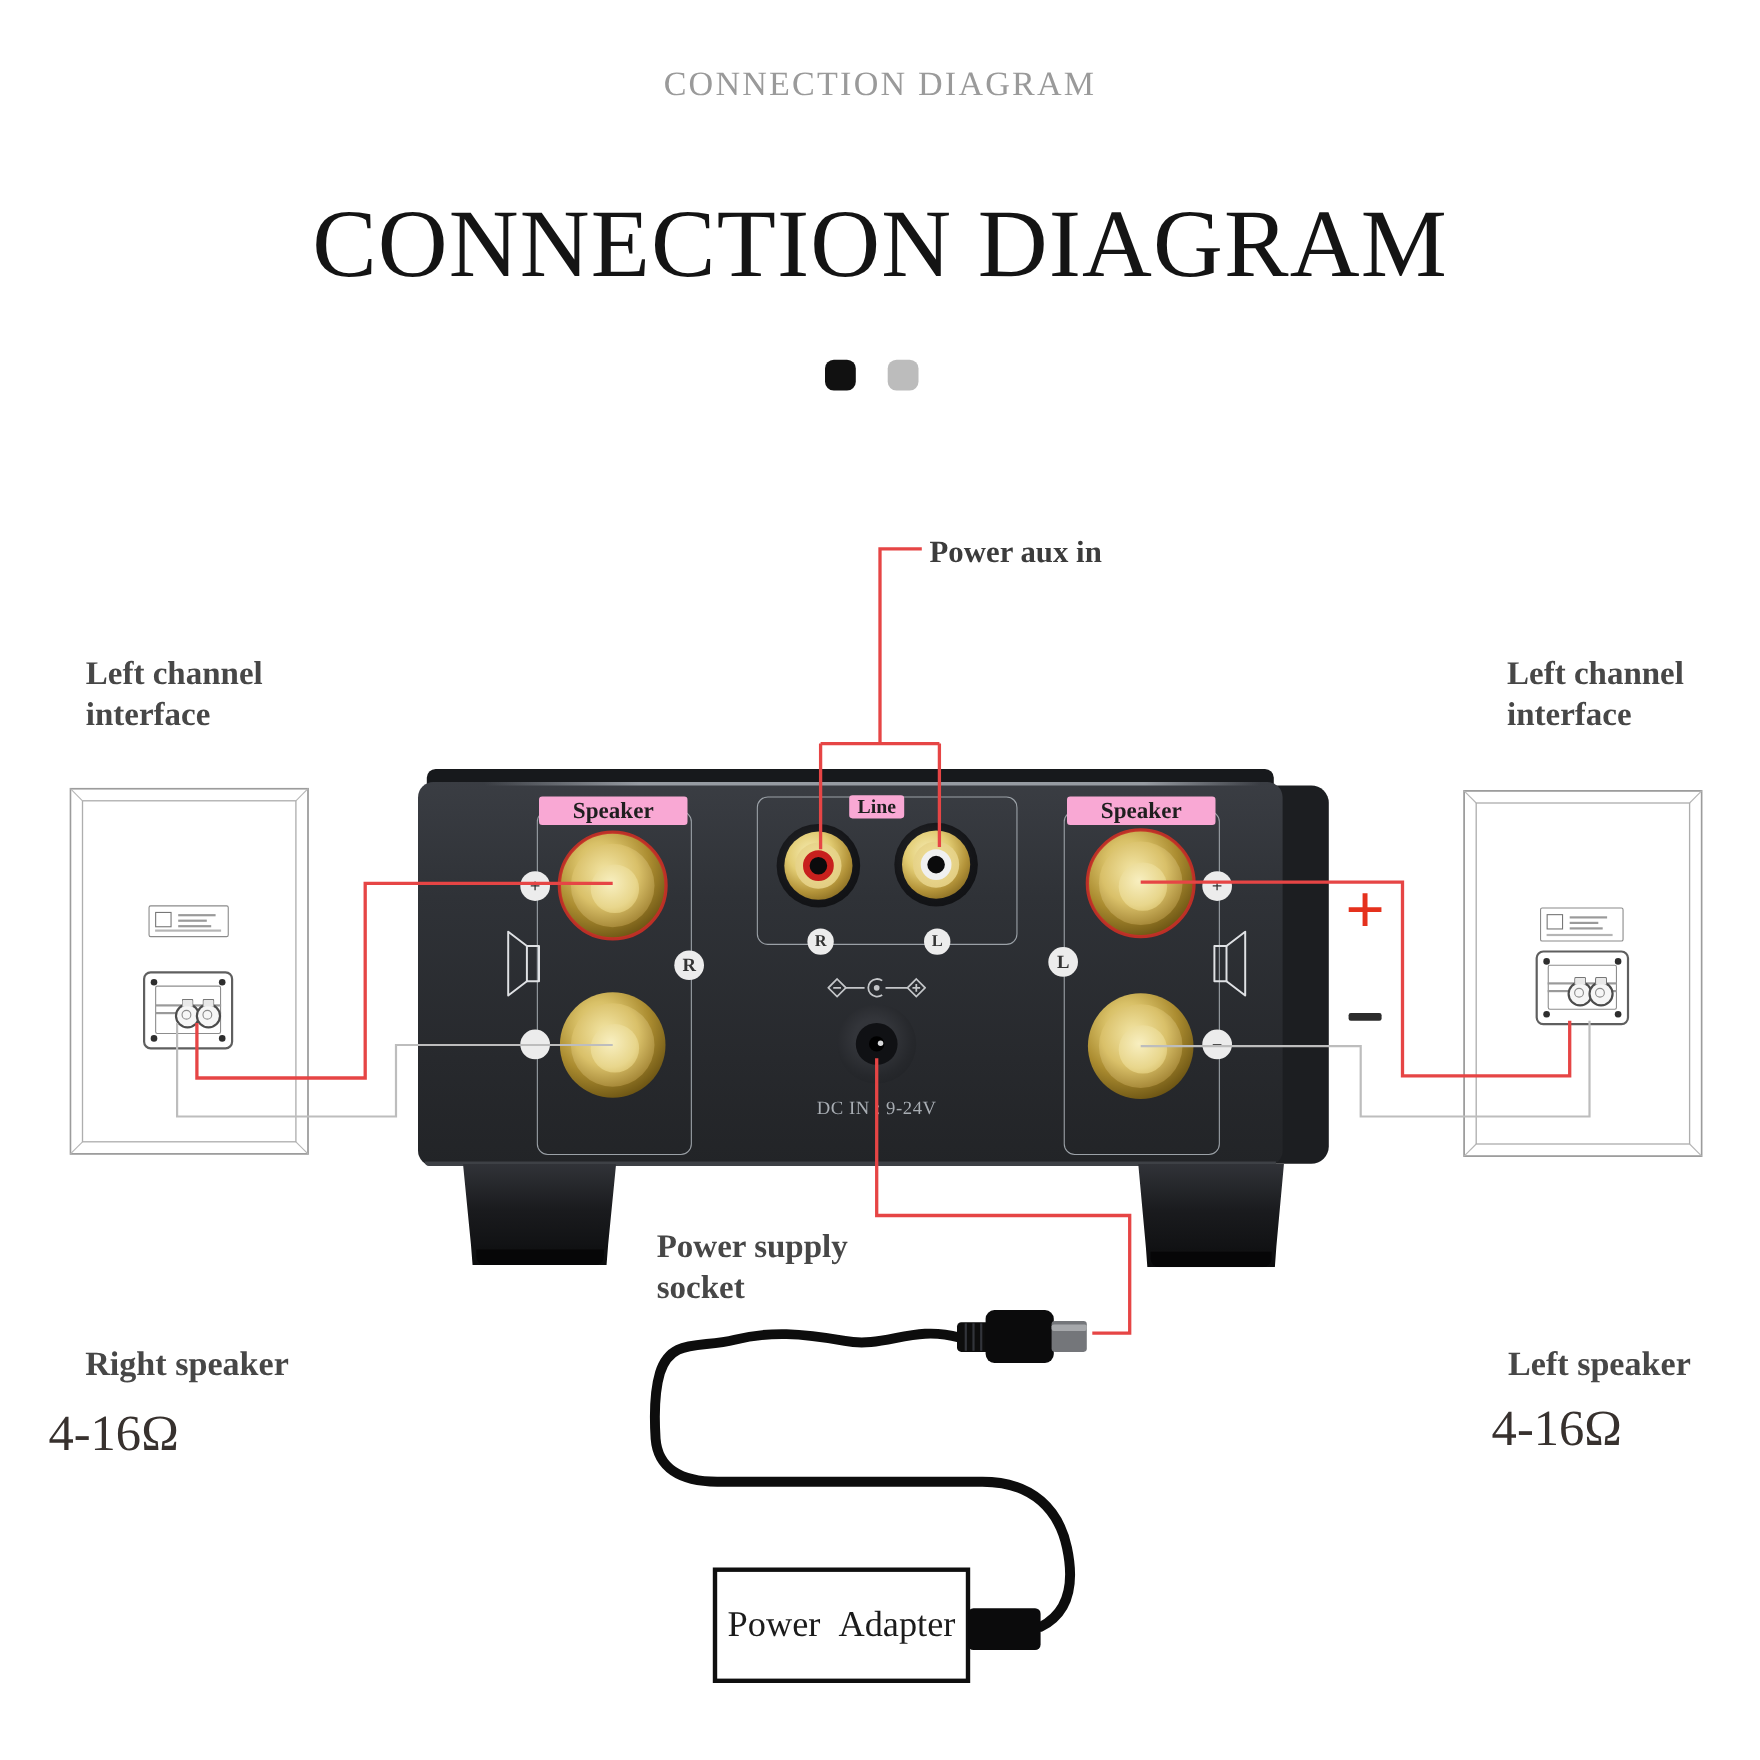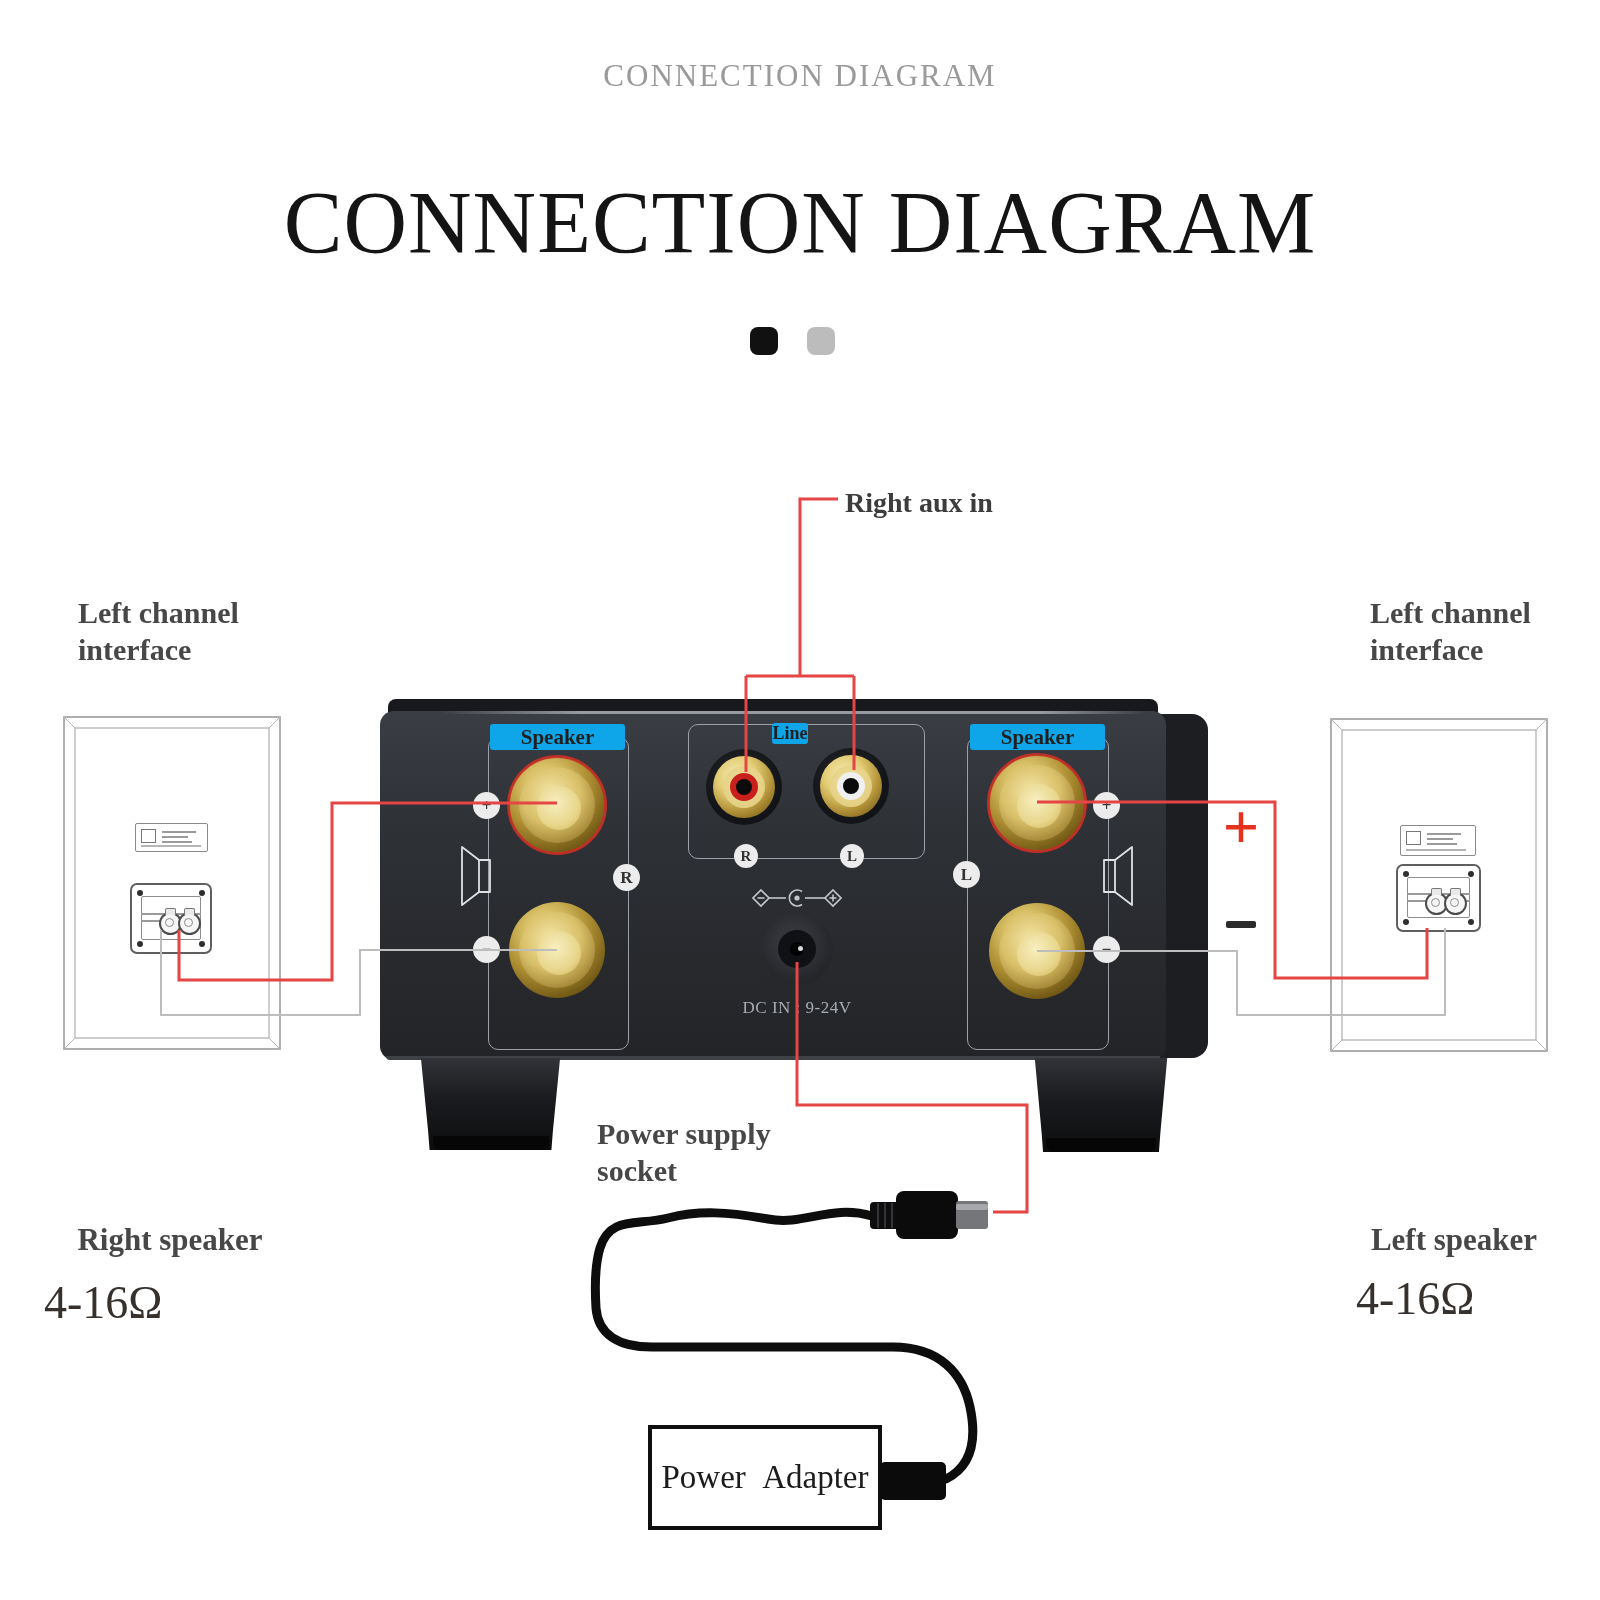--- a/index.html
+++ b/index.html
@@ -47,21 +47,21 @@
   .amp-body{left:380px;top:711px;width:786px;height:349px;border-radius:14px;
             background:linear-gradient(180deg,#3a3d43 0%,#2f3237 30%,#27292d 72%,#222427 100%);}
   .amp-body:before{content:"";position:absolute;left:60px;right:20px;top:0;height:3px;border-radius:3px;
             background:linear-gradient(90deg,rgba(150,155,162,0),#969ba2 20%,#969ba2 85%,rgba(150,155,162,0));}
   .amp-body:after{content:"";position:absolute;left:6px;right:6px;bottom:0;height:4px;background:#3e4146;border-radius:0 0 10px 10px;}
   .foot{background:linear-gradient(180deg,#313338,#1a1b1e 45%,#121315 78%,#0b0c0d);
         clip-path:polygon(2% 0,98% 0,93% 80%,92% 100%,8% 100%,7% 80%);}
   .foot:after{content:"";position:absolute;left:10%;right:10%;bottom:0;height:14px;background:#060607;border-radius:0 0 8px 8px;}
 
   .section-outline{border:1.5px solid #9ba1a7;border-radius:10px;}
-  .amp-plate{background:#0ea5e9;color:#1f1f1f;text-align:center;font-weight:700;border-radius:3px;}
+  .amp-plate{background:#f9a8d4;color:#1f1f1f;text-align:center;font-weight:700;border-radius:3px;}
   .circ{width:27px;height:27px;border-radius:50%;background:#ececec;color:#333;font-weight:700;
         font-size:17px;display:flex;align-items:center;justify-content:center;}
   .circ.small{width:24px;height:24px;font-size:15px;}
 
   .post{width:96px;height:96px;border-radius:50%;
         background:radial-gradient(circle at 38% 30%,#ead98e 0%,#d9c168 22%,#ab8c30 50%,#6e5614 78%,#473608 100%);}
   .post .mid{position:absolute;inset:10px;border-radius:50%;
         background:radial-gradient(circle at 42% 36%,#f4e7a8,#d9c069 45%,#97782a 85%);}
   .post .cap{position:absolute;left:28px;top:29px;width:44px;height:44px;border-radius:50%;
         background:radial-gradient(circle at 42% 38%,#f8efc0,#e8d68c 60%,#cdb156);}
@@ -98,21 +98,21 @@
 </head>
 <body>
 
 <div class="canvas">
 
   <div class="abs eyebrow">CONNECTION DIAGRAM</div>
   <div class="abs bigtitle">CONNECTION DIAGRAM</div>
   <div class="abs dot active"></div>
   <div class="abs dot inactive"></div>
 
-  <div class="abs aux callout">Right aux in</div>
+  <div class="abs aux callout">Power aux in</div>
   <div class="abs rchan callout">
     <div>Left channel</div>
     <div>interface</div>
   </div>
   <div class="abs lchan callout">
     <div>Left channel</div>
     <div>interface</div>
   </div>
   <div class="abs psock callout">
     <div>Power supply</div>
@@ -201,21 +201,21 @@
   <div class="abs circ" style="left:473px;top:936px;">−</div>
   <div class="abs circ" style="left:613px;top:864px;">R</div>
   <svg class="abs" style="left:459px;top:845px;" width="34" height="62">
     <g fill="none" stroke="#dfe1e4" stroke-width="1.8" stroke-linejoin="round">
       <rect x="20" y="15" width="11" height="32"></rect>
       <path d="M20,15 L3,2 L3,60 L20,47"></path>
     </g>
   </svg>
 
   <div class="abs section-outline" style="left:688px;top:724px;width:235px;height:133px;"></div>
-  <div class="abs amp-plate" style="left:772px;top:723px;width:36px;height:21px;font-size:18px;line-height:21px;">Line</div>
+  <div class="abs amp-plate" style="left:772px;top:723px;width:50px;height:21px;font-size:18px;line-height:21px;">Line</div>
   <div class="abs rca" style="left:706px;top:749px;">
     <div class="gold"></div>
       <div class="face"></div>
       <div class="ring"></div>
   </div>
   <div class="abs rca white" style="left:813px;top:748px;">
     <div class="gold"></div>
       <div class="face"></div>
       <div class="ring"></div>
   </div>

